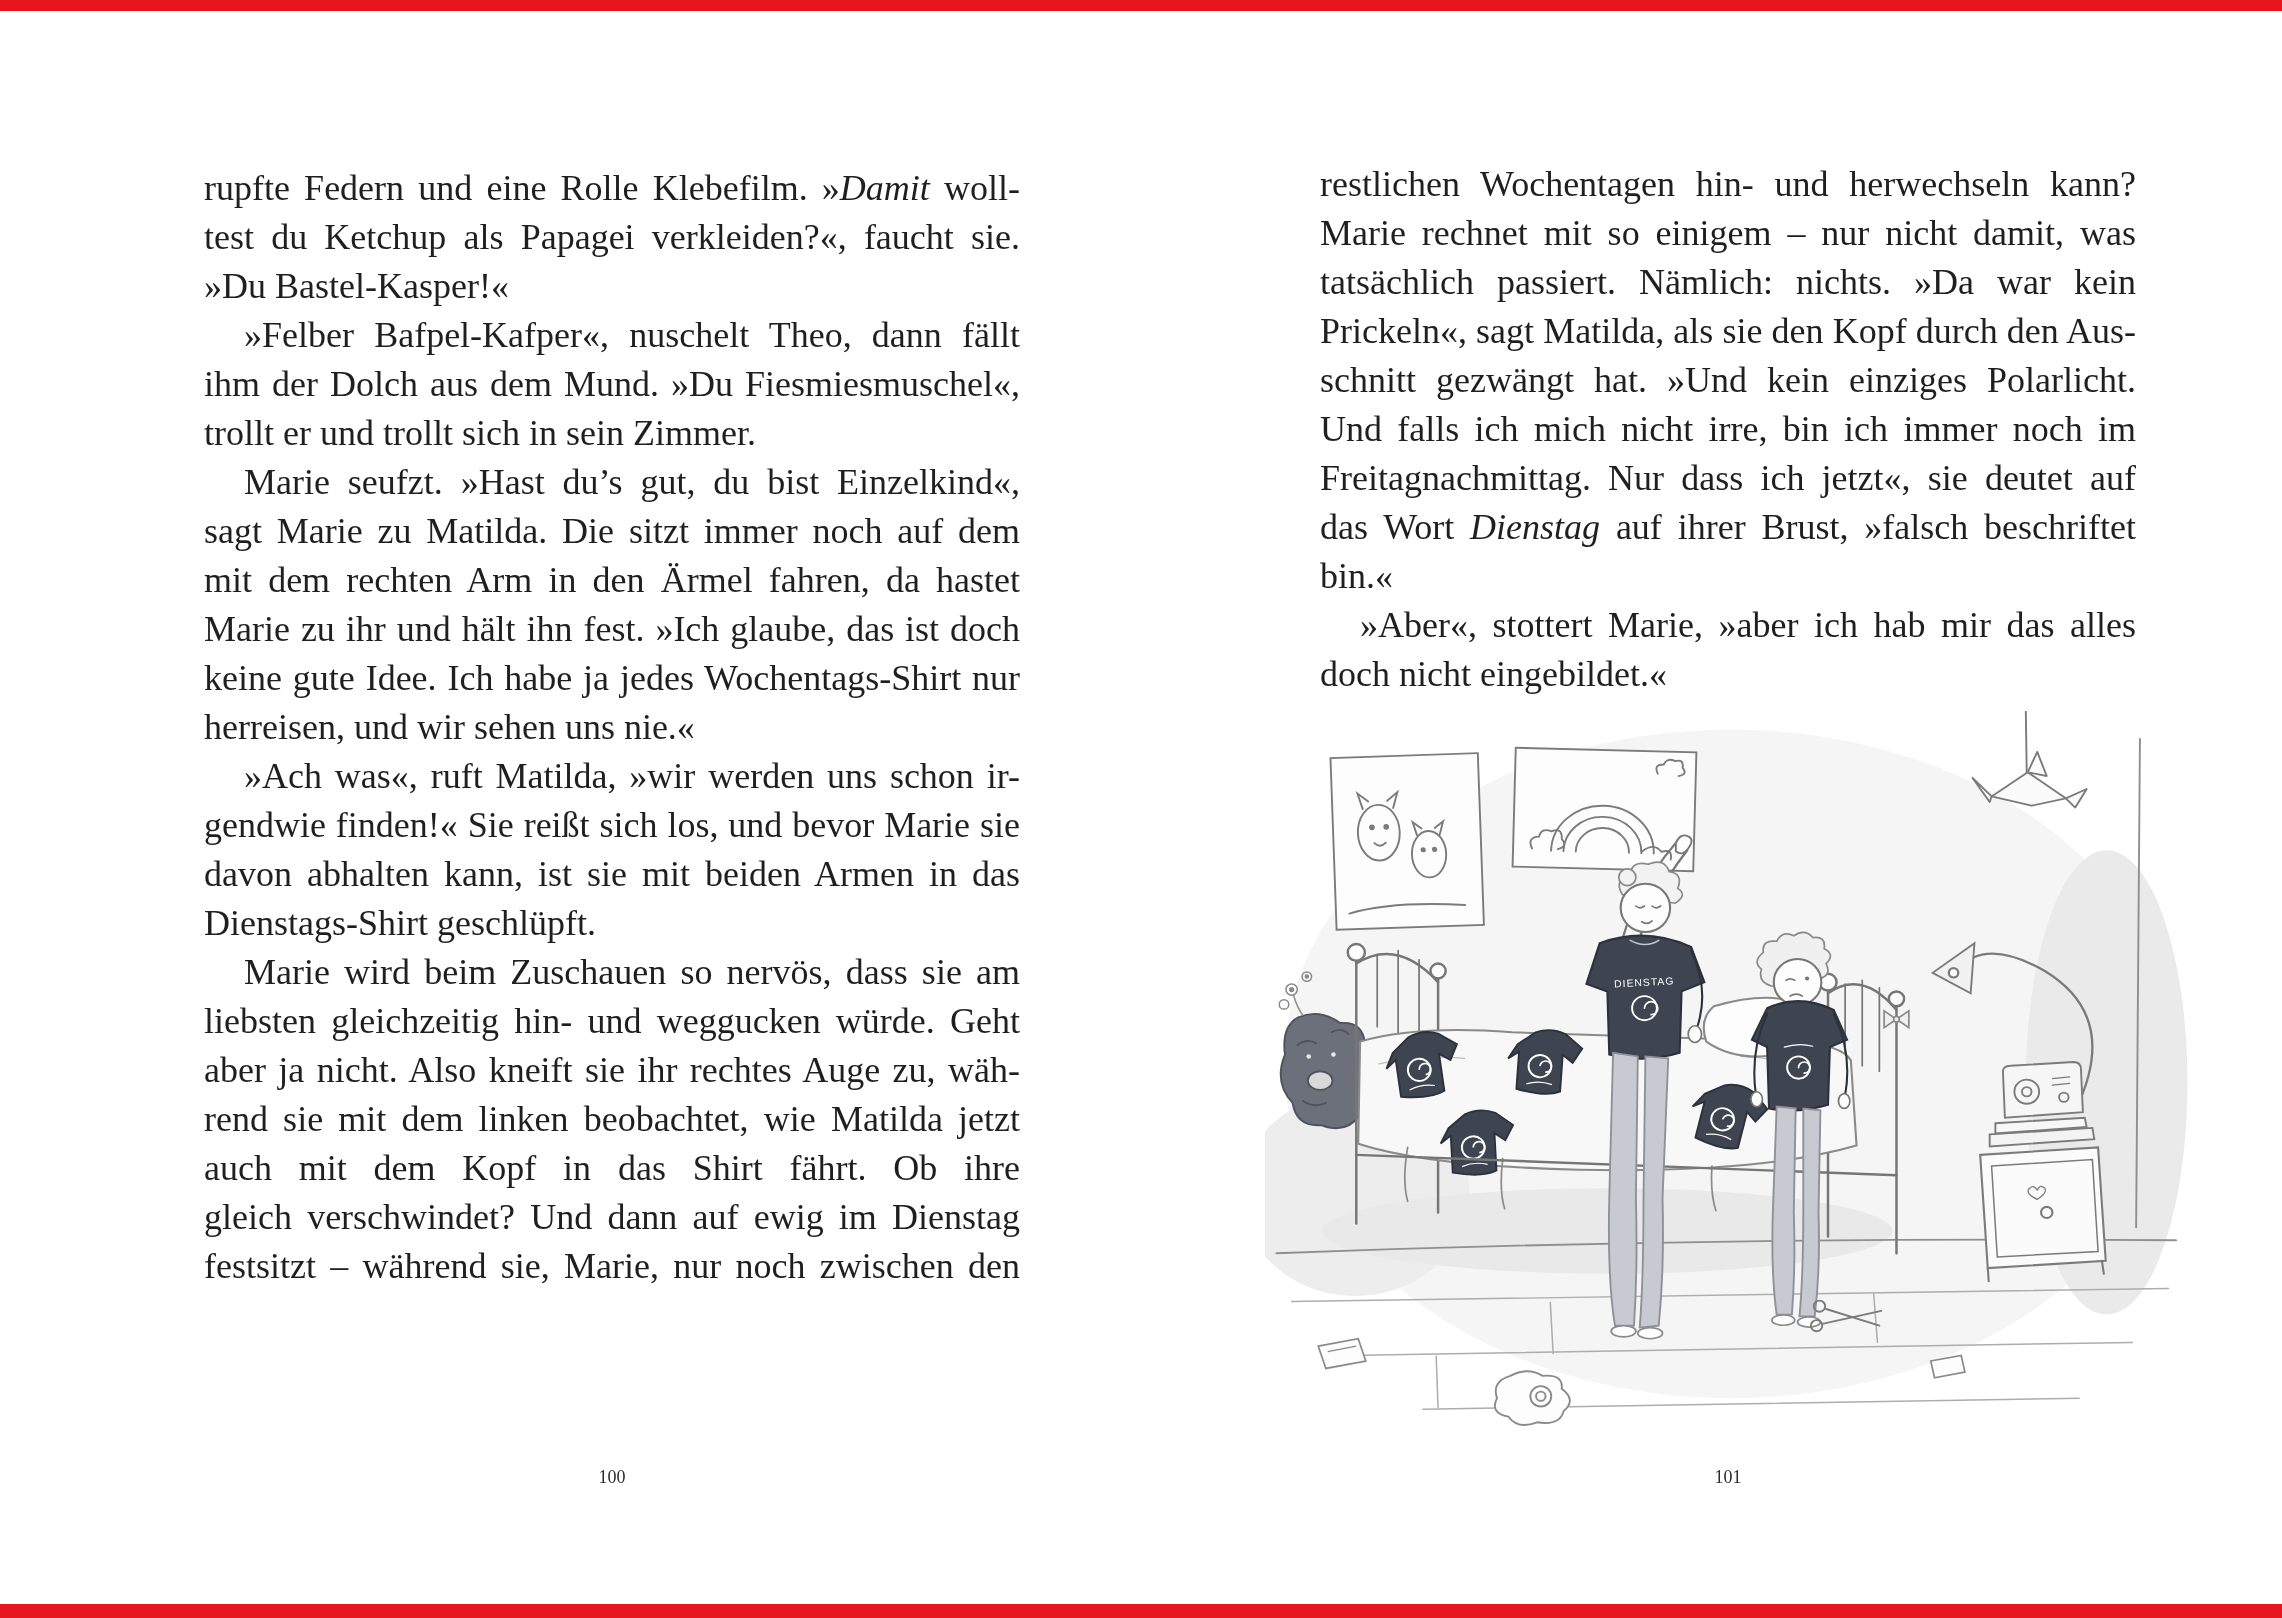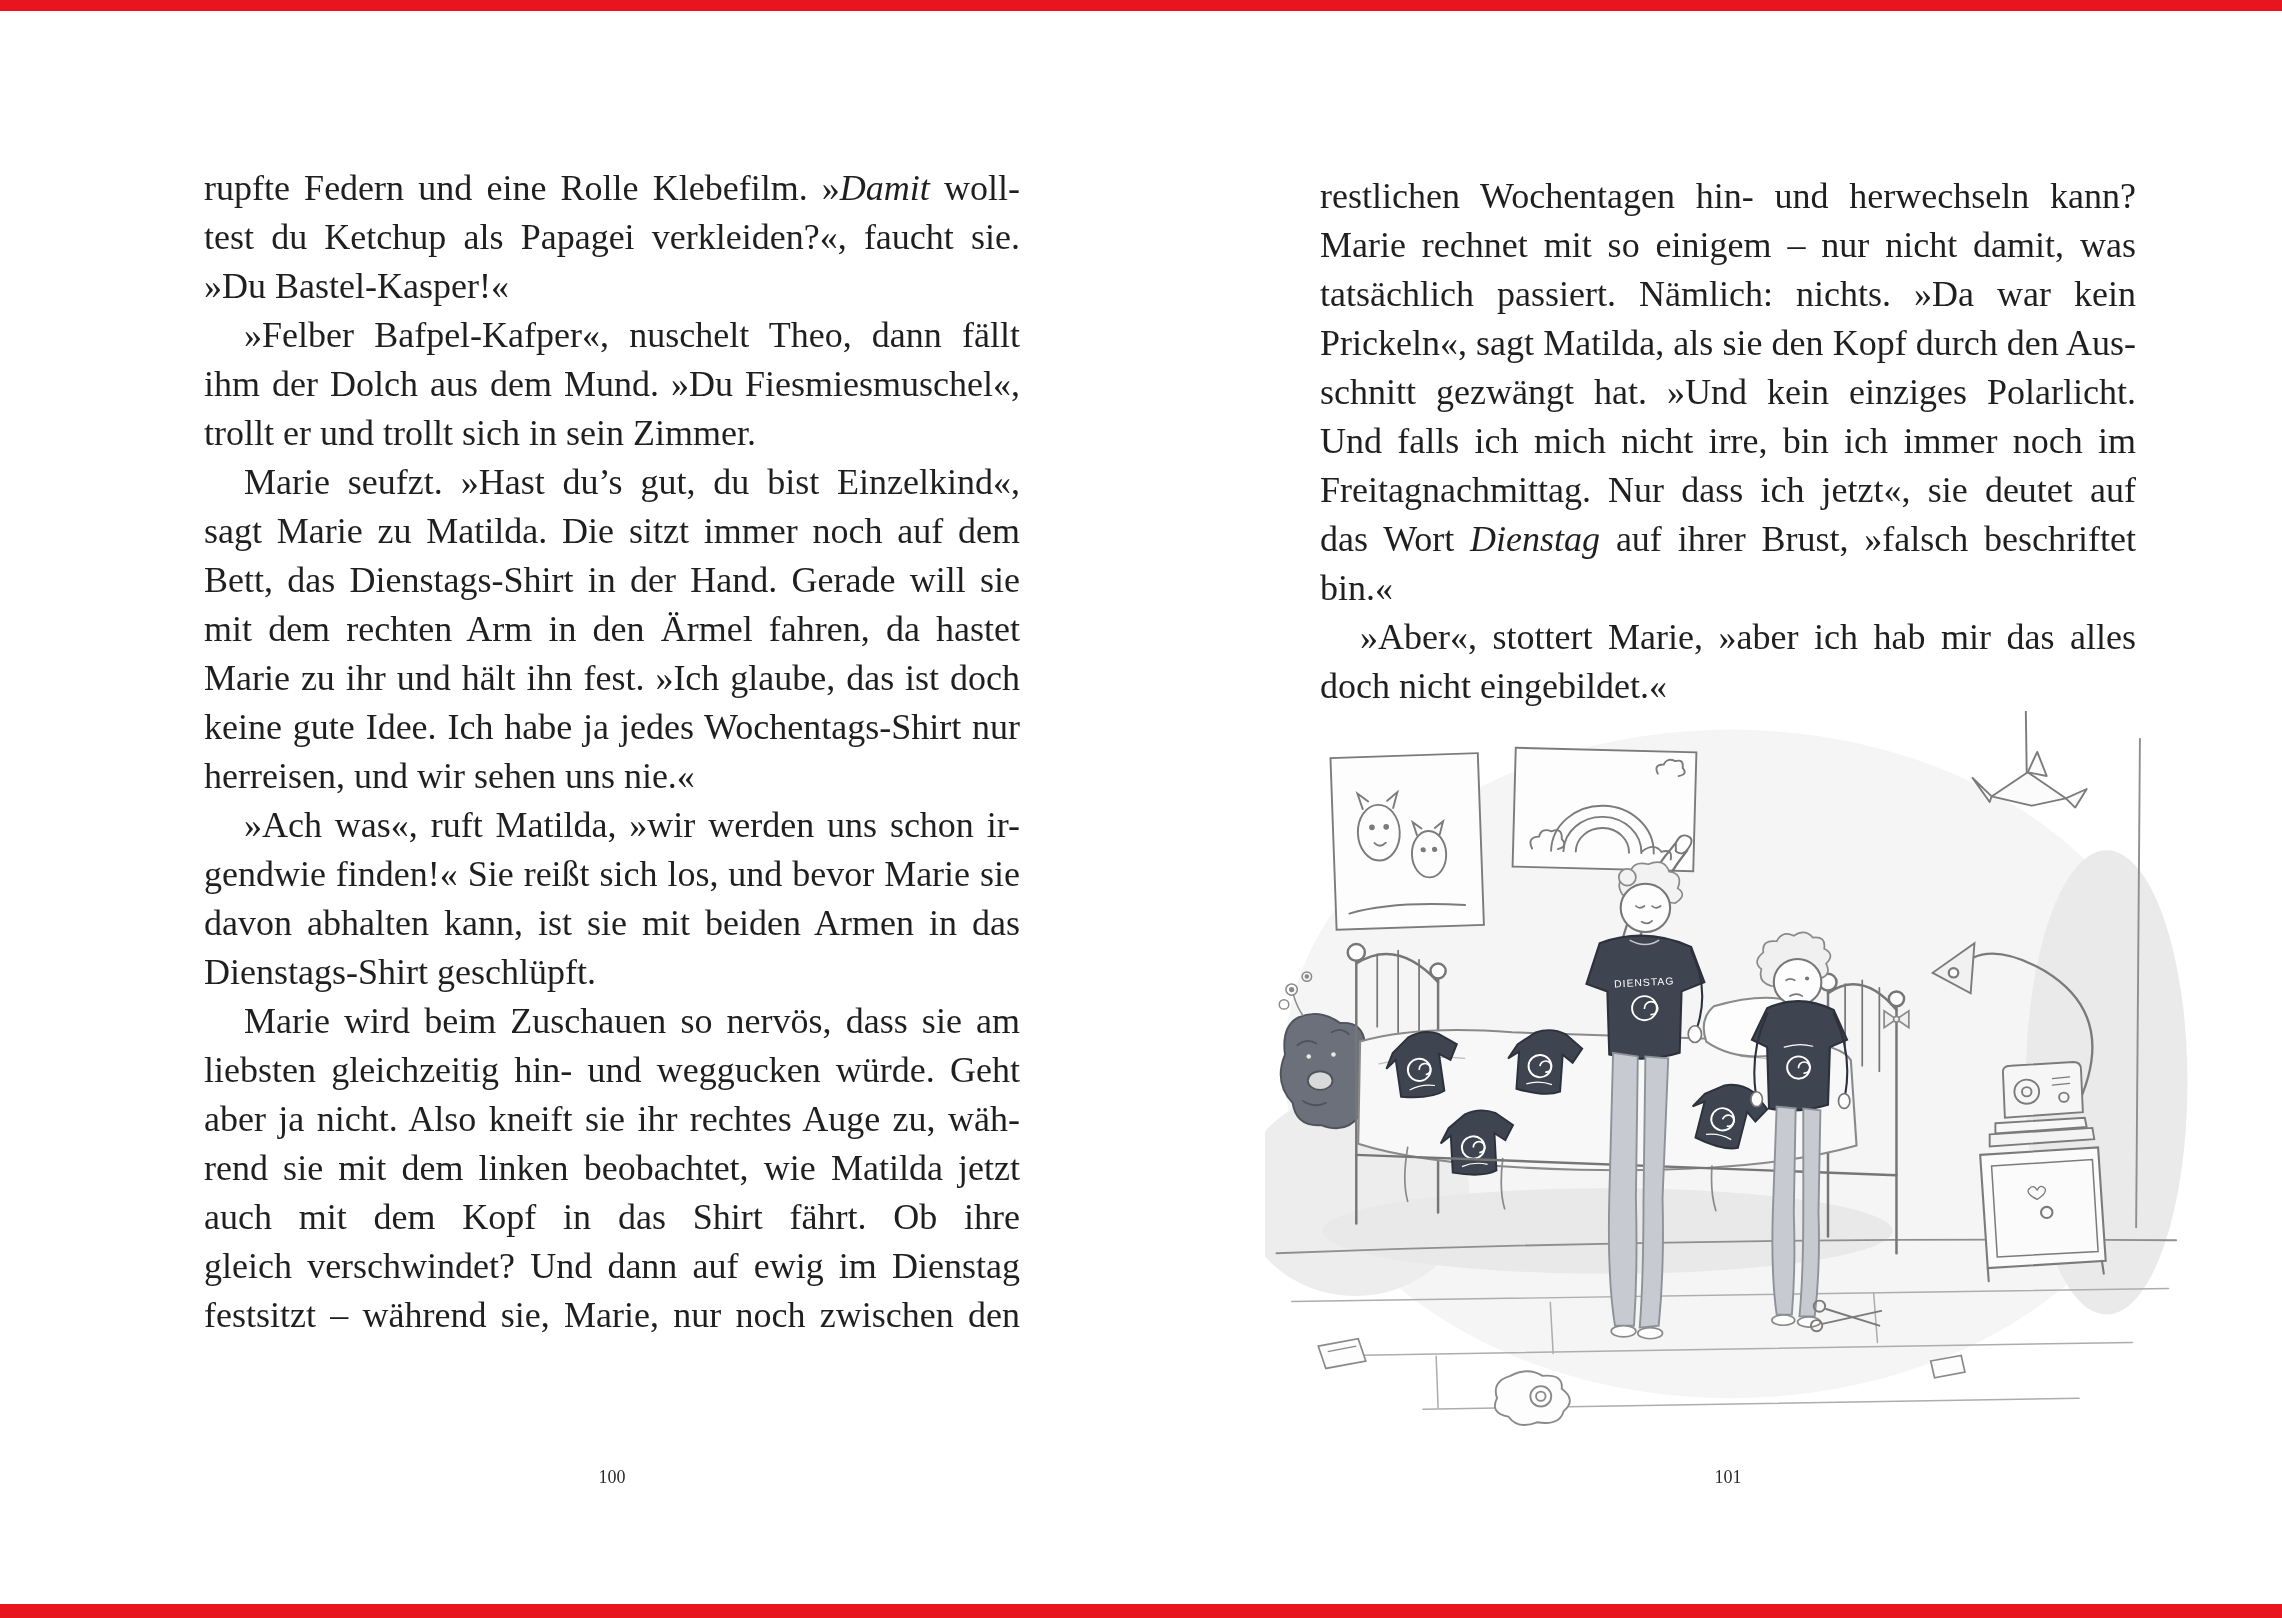--- a/index.html
+++ b/index.html
@@ -10,21 +10,21 @@
   }
   .edge-bar { position:absolute; left:0; width:2283px; background:#e8151e; }
   .edge-bar.top { top:0; height:11.4px; }
   .edge-bar.bottom { bottom:0; height:15px; }
 
   .text-col {
     position:absolute; width:816px;
     font-size:36px; line-height:49px;
   }
   #left-col  { left:204px;  top:164px; }
-  #right-col { left:1320px; top:172px; }
+  #right-col { left:1320px; top:160px; }
 
   .line {
     text-align:justify; text-align-last:justify;
     height:49px; overflow:hidden; hyphens:none;
   }
   .line.last { text-align-last:left; }
   .para.indent .line:first-child { text-indent:40px; }
 
   .pagenum {
     position:absolute; top:1467px; width:816px;
@@ -49,21 +49,20 @@
       <div class="line last">»Du Bastel-Kasper!«</div>
     </div>
     <div class="para indent">
       <div class="line">»Felber Bafpel-Kafper«, nuschelt Theo, dann fällt</div>
       <div class="line">ihm der Dolch aus dem Mund. »Du Fiesmiesmuschel«,</div>
       <div class="line last">trollt er und trollt sich in sein Zimmer.</div>
     </div>
     <div class="para indent">
       <div class="line">Marie seufzt. »Hast du’s gut, du bist Einzelkind«,</div>
       <div class="line">sagt Marie zu Matilda. Die sitzt immer noch auf dem</div>
-      <div class="line">Bett, das Dienstags-Shirt in der Hand. Gerade will sie</div>
       <div class="line">mit dem rechten Arm in den Ärmel fahren, da hastet</div>
       <div class="line">Marie zu ihr und hält ihn fest. »Ich glaube, das ist doch</div>
       <div class="line">keine gute Idee. Ich habe ja jedes Wochentags-Shirt nur</div>
       <div class="line last">herreisen, und wir sehen uns nie.«</div>
     </div>
     <div class="para indent">
       <div class="line">»Ach was«, ruft Matilda, »wir werden uns schon ir-</div>
       <div class="line">gendwie finden!« Sie reißt sich los, und bevor Marie sie</div>
       <div class="line">davon abhalten kann, ist sie mit beiden Armen in das</div>
       <div class="line last">Dienstags-Shirt geschlüpft.</div>

